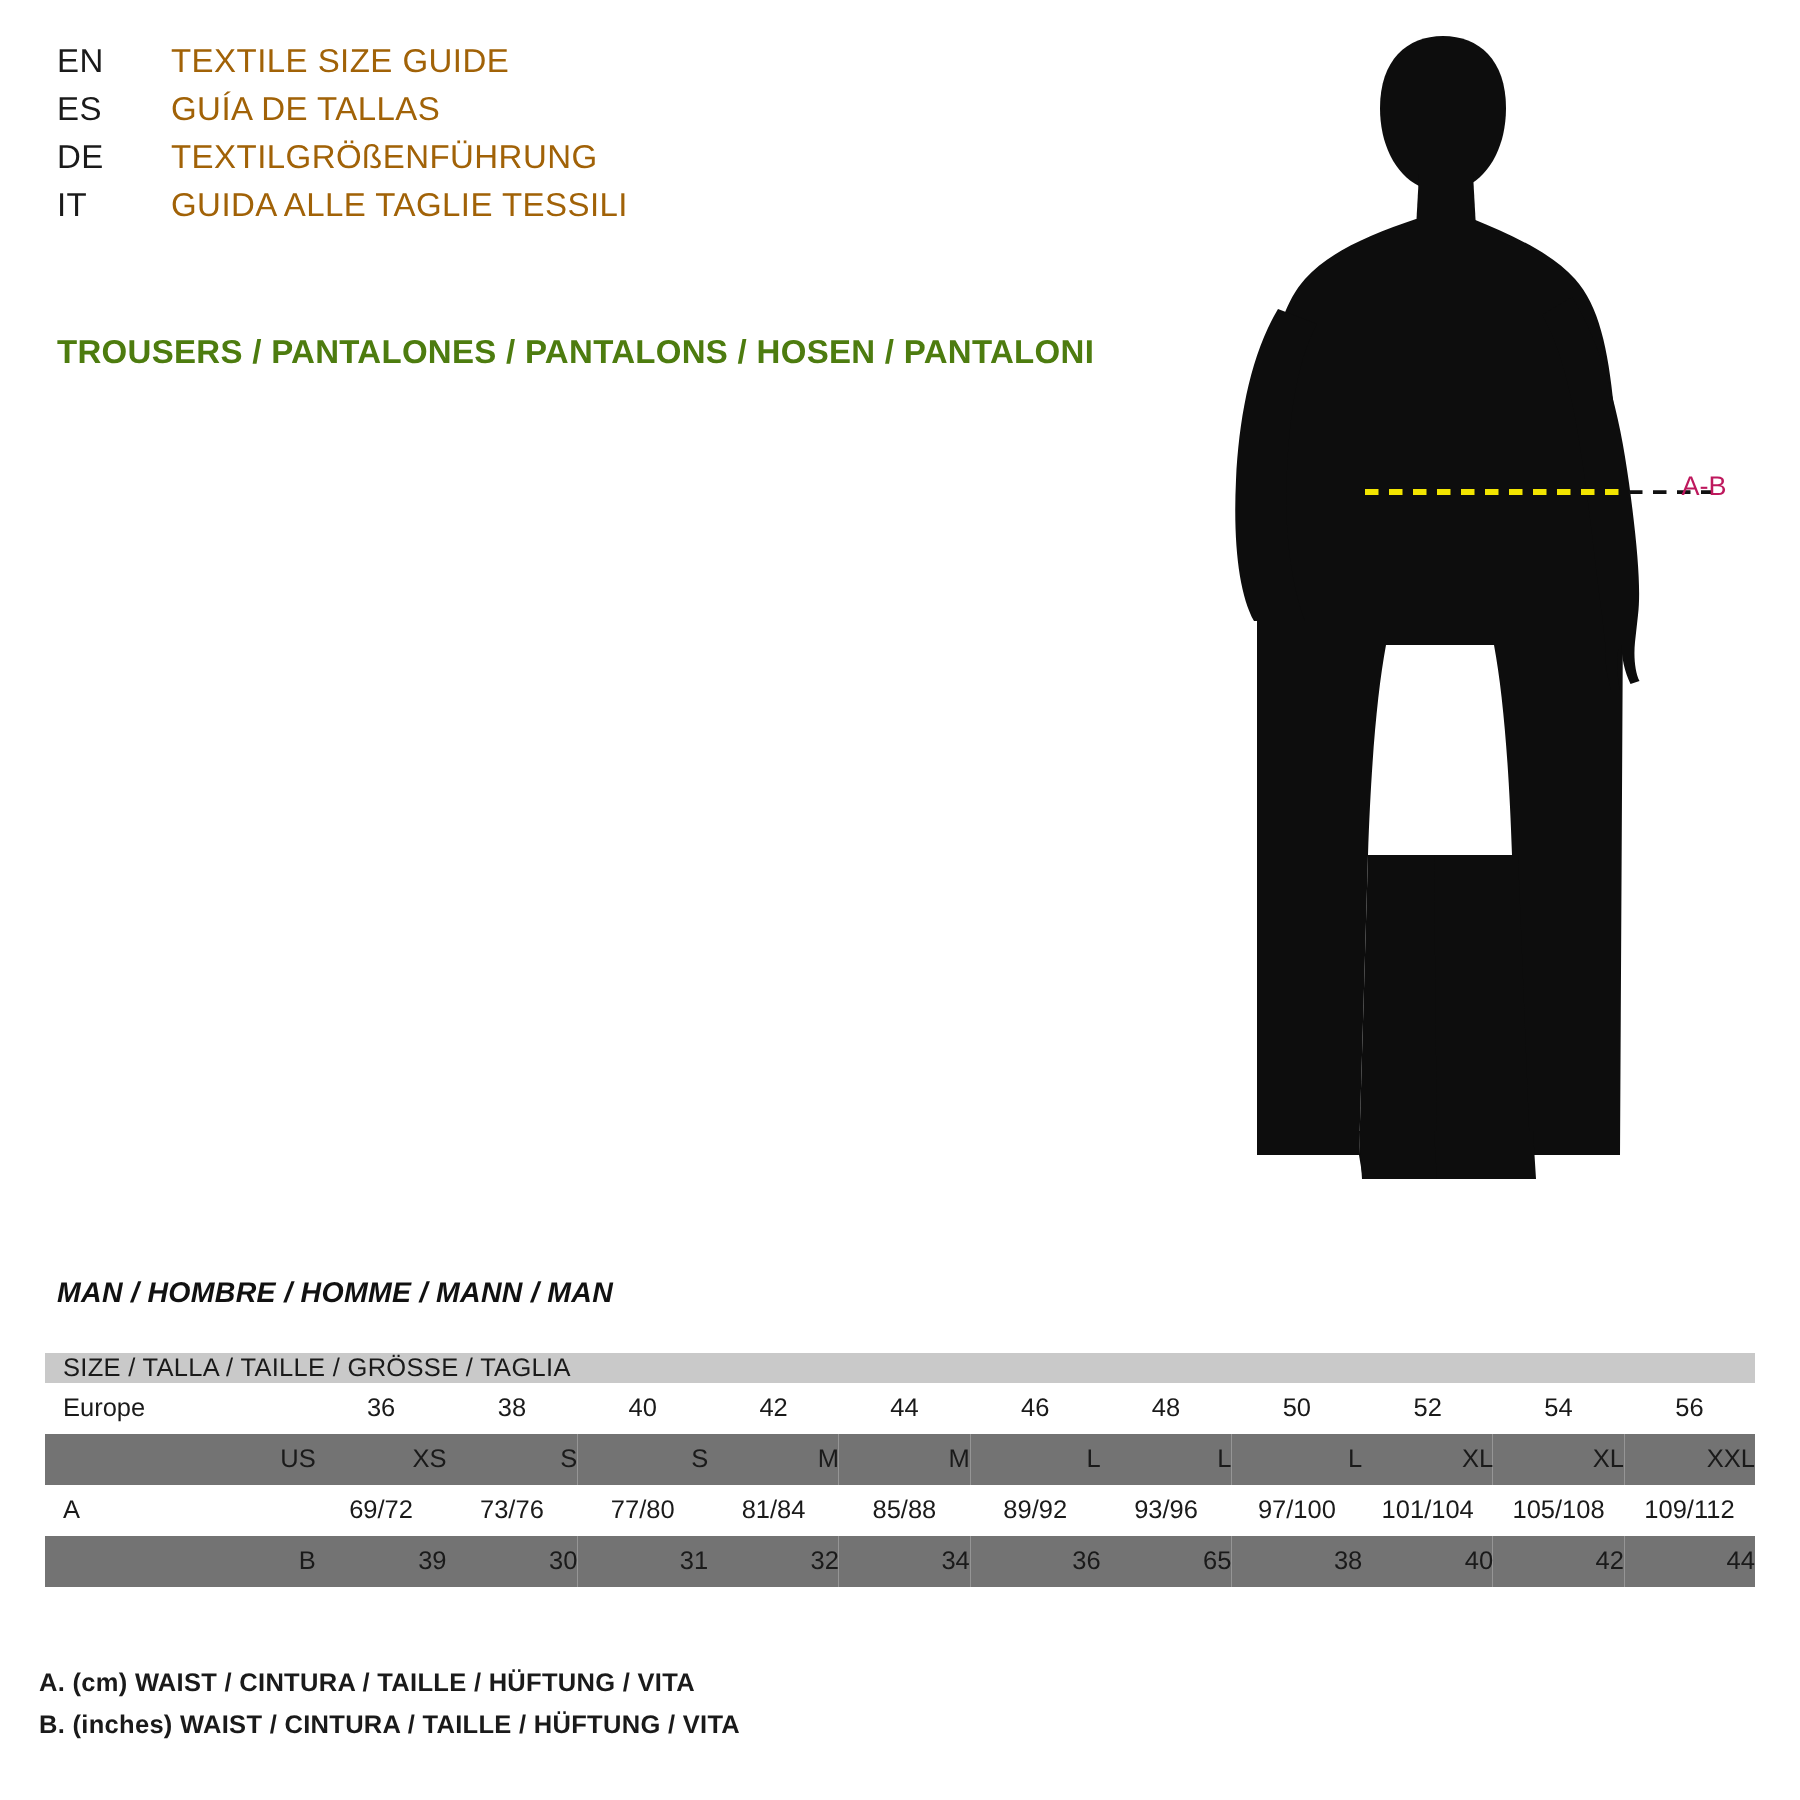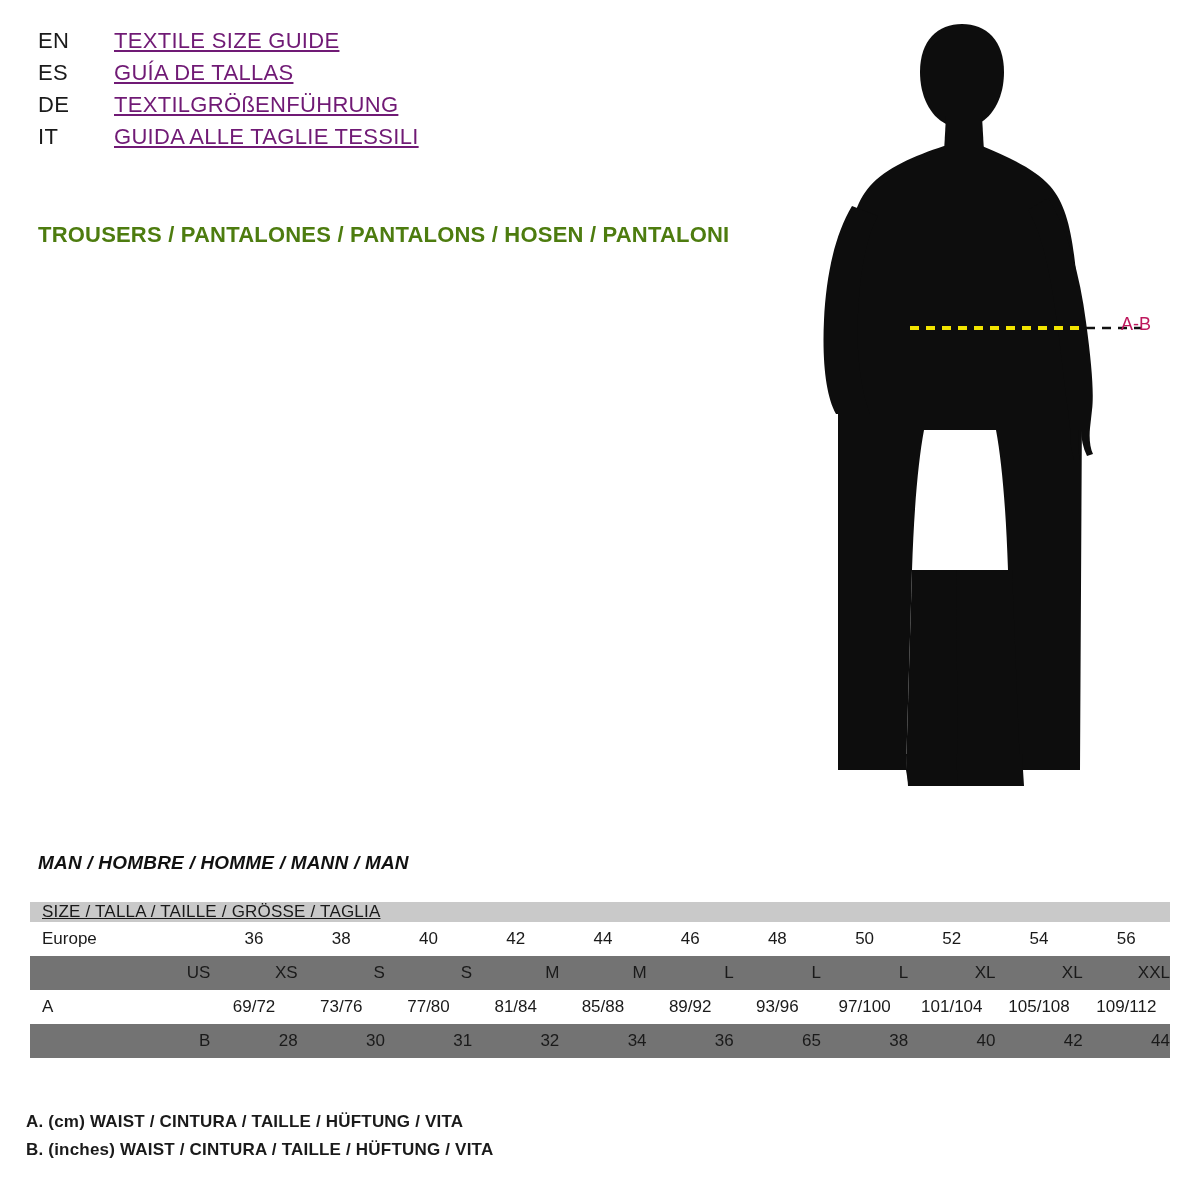--- a/index.html
+++ b/index.html
@@ -30,22 +30,21 @@
   }
   .lang-code {
     width: 76px;
     font-size: 22px;
     letter-spacing: 0.3px;
     color: #1a1a1a;
   }
   .lang-text {
     font-size: 22px;
     letter-spacing: 0.3px;
-    color: #701a75;
-    text-decoration: underline;
+    color: #a16207;
   }
   #garment-title {
     position: absolute;
     left: 38px;
     top: 222px;
     font-size: 22px;
     font-weight: bold;
     letter-spacing: 0.2px;
     color: #4d7c0f;
   }
@@ -98,21 +97,20 @@
     text-align: center;
     color: #1a1a1a;
   }
   tr.header-row th {
     background: #c9c9c9;
     text-align: left;
     font-weight: normal;
     padding-left: 12px;
     height: 18px;
     letter-spacing: 0.2px;
-    text-decoration: underline;
   }
   tr.band-light td { background: #ffffff; }
   tr.band-grey td  { background: #737373; text-align: right; }
   td.rowlabel {
     text-align: left;
     padding-left: 12px;
   }
 
   #footnotes {
     position: absolute;
@@ -247,21 +245,21 @@
         <td>89/92</td>
         <td>93/96</td>
         <td>97/100</td>
         <td>101/104</td>
         <td>105/108</td>
         <td>109/112</td>
       </tr>
 
       <tr class="band-grey">
         <td class="rowlabel">B</td>
-        <td>28</td>
+        <td>39</td>
         <td>30</td>
         <td>31</td>
         <td>32</td>
         <td>34</td>
         <td>36</td>
         <td>65</td>
         <td>38</td>
         <td>40</td>
         <td>42</td>
         <td>44</td>

